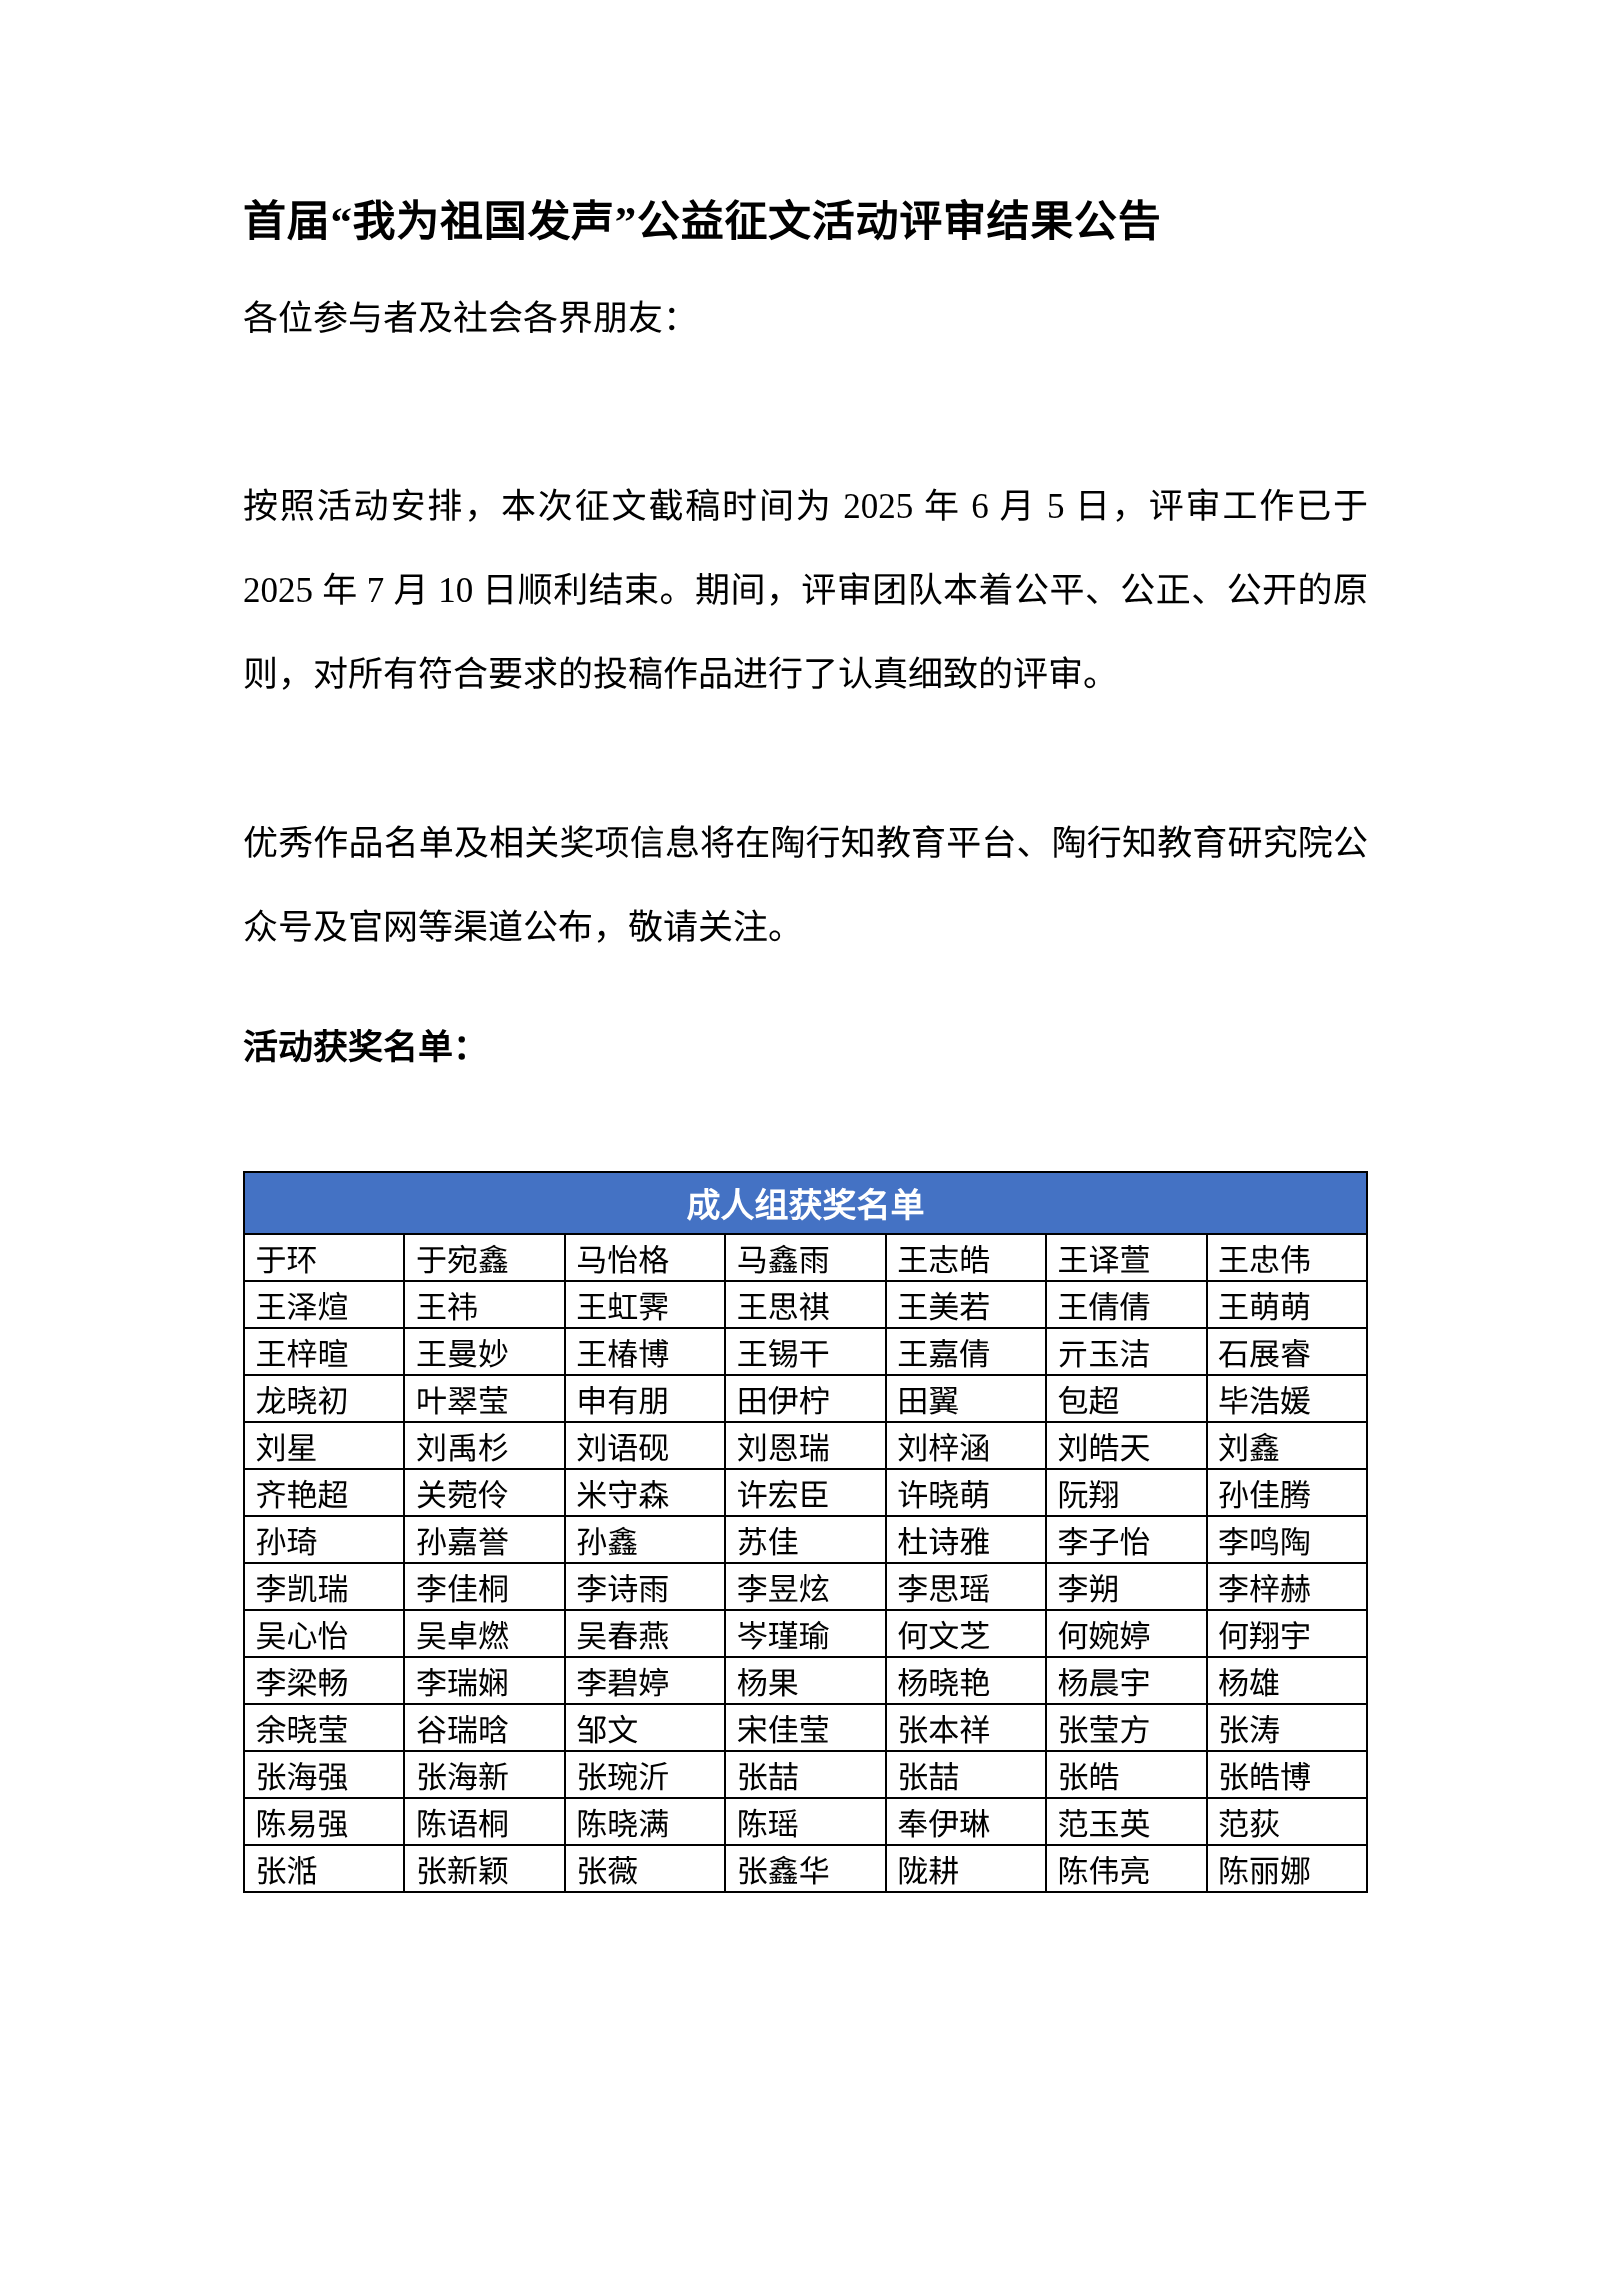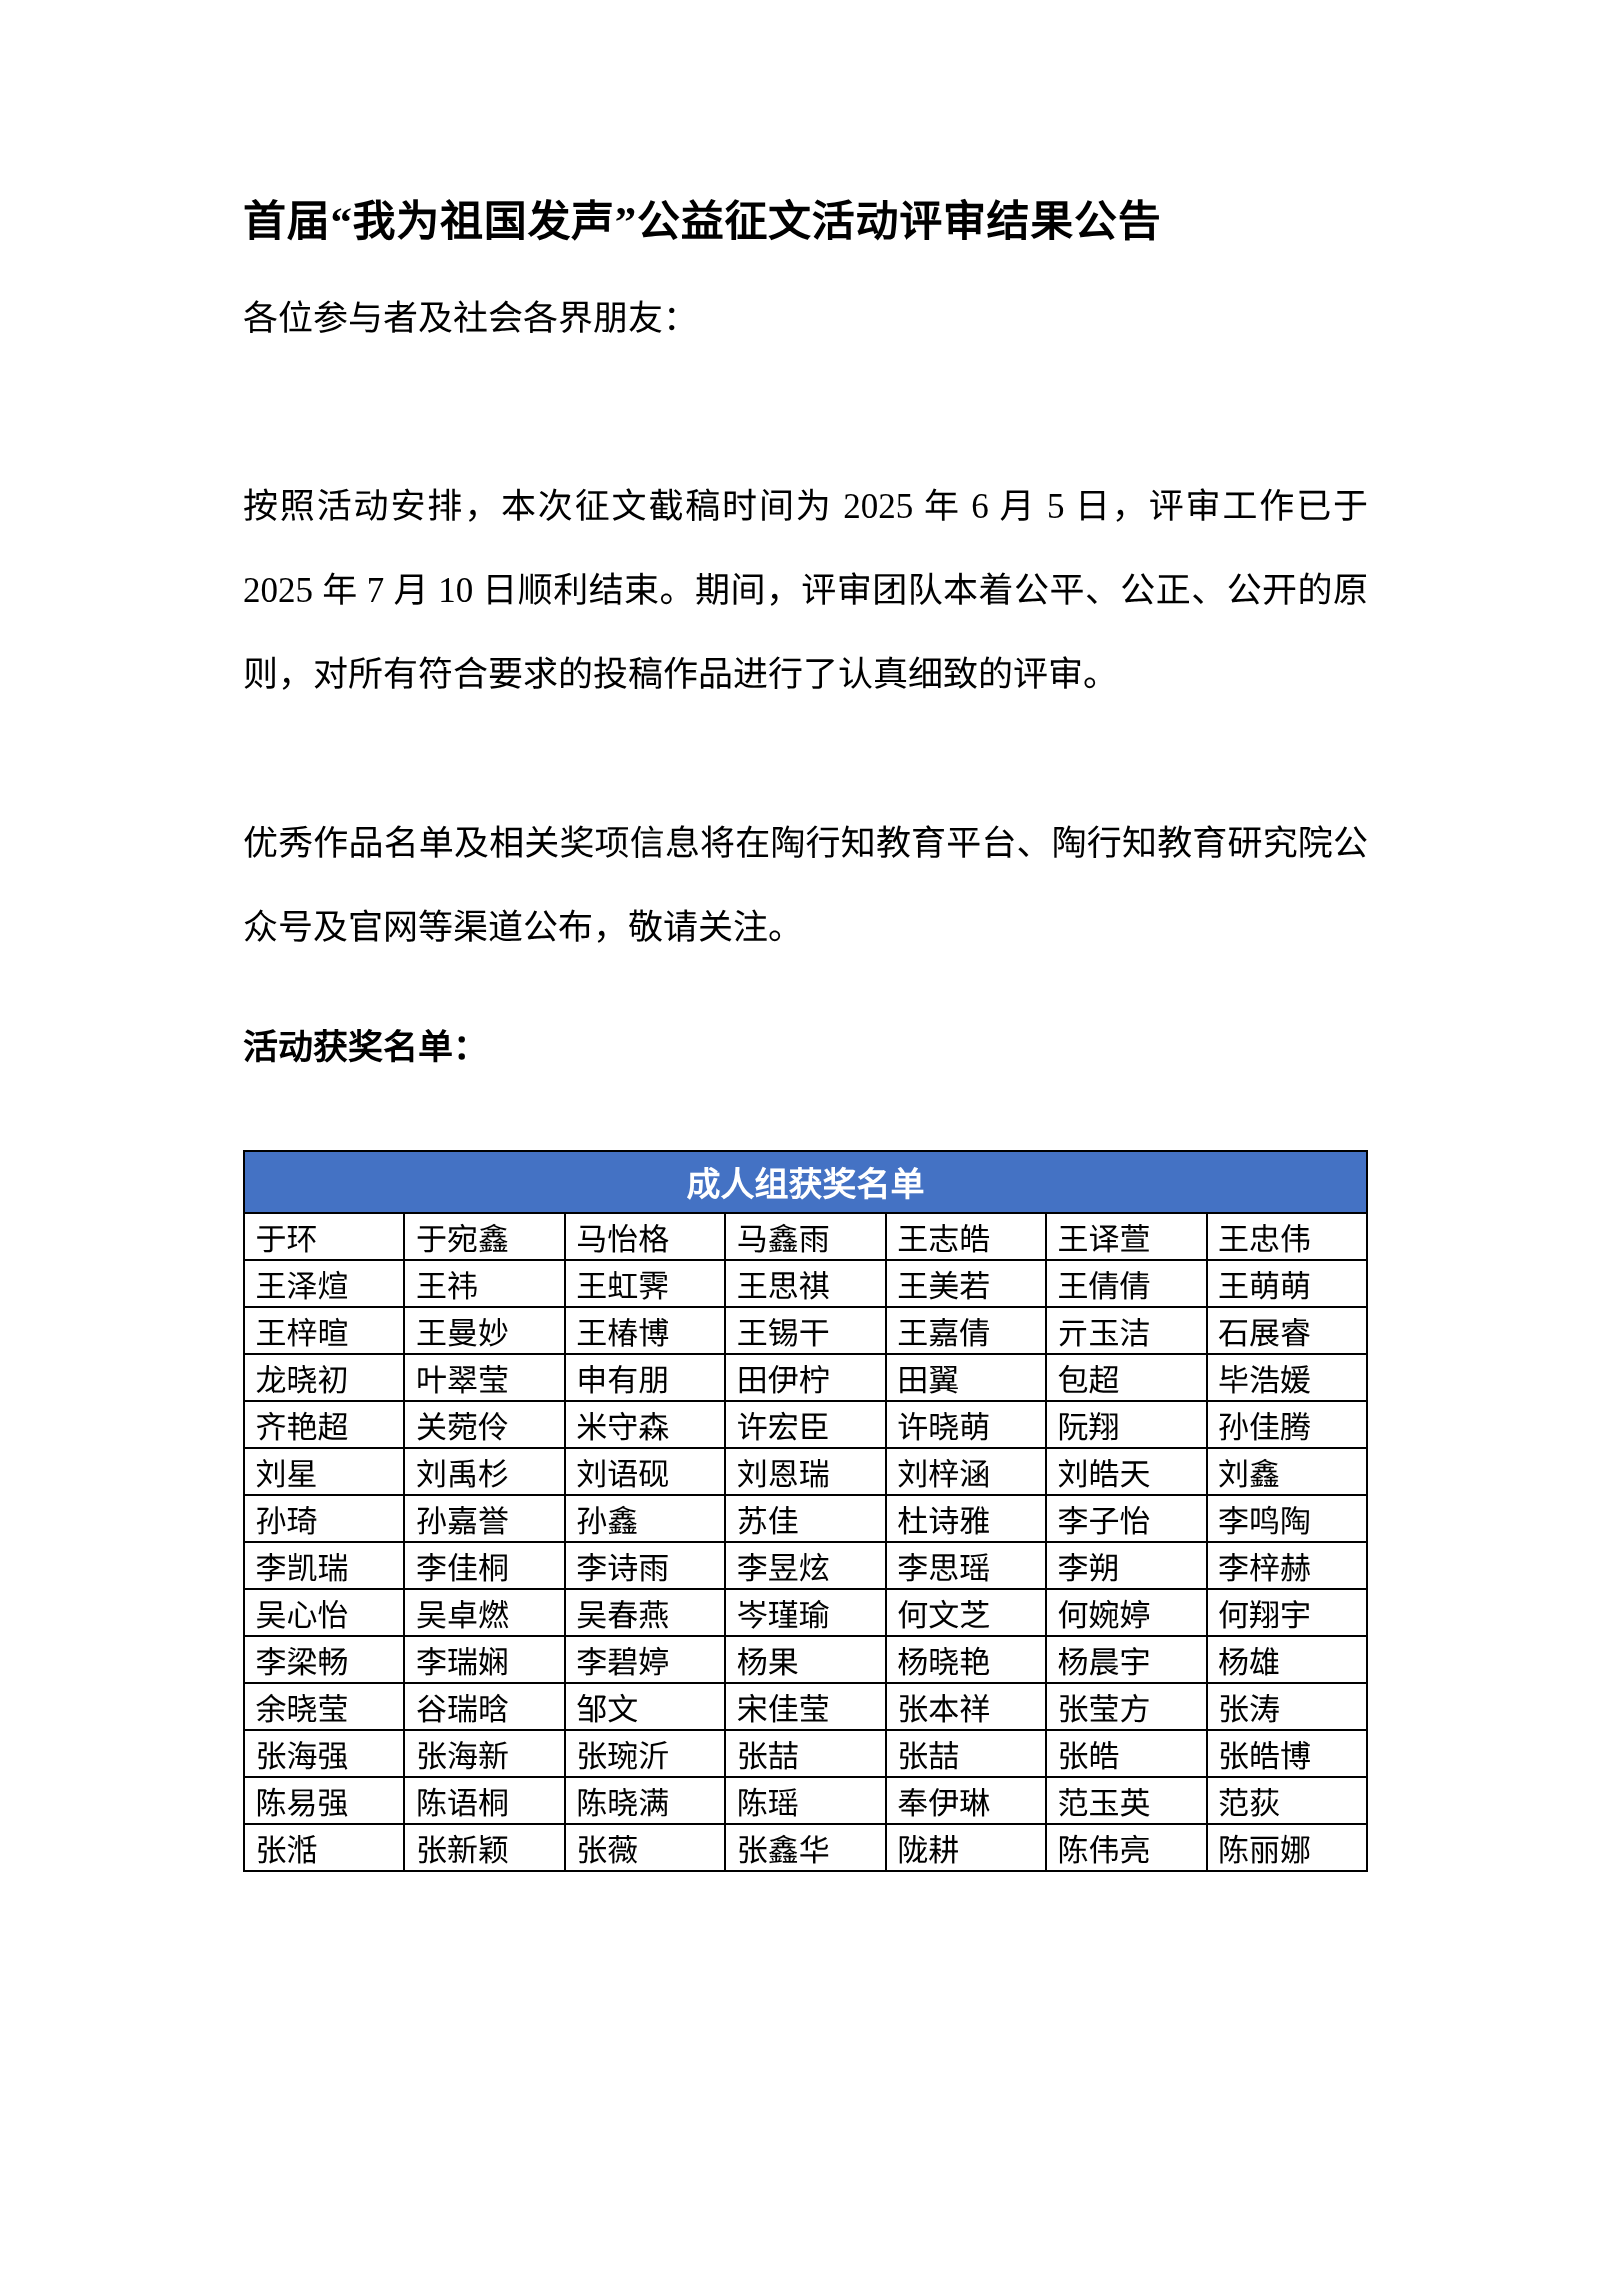--- a/index.html
+++ b/index.html
@@ -40,21 +40,21 @@
   .body-para.second {
     margin-top: 85px;
   }
   .list-heading {
     margin: 55px 0 0 0;
     font-size: 35px;
     font-weight: bold;
     line-height: 1.3;
   }
   table.awards {
-    margin-top: 79px;
+    margin-top: 100px;
     width: 100%;
     border-collapse: collapse;
     table-layout: fixed;
   }
   table.awards th {
     height: 58px;
     font-size: 34px;
     font-weight: bold;
     text-align: center;
     vertical-align: middle;
@@ -124,38 +124,38 @@
         <tr>
     <td>龙晓初</td>
     <td>叶翠莹</td>
     <td>申有朋</td>
     <td>田伊柠</td>
     <td>田翼</td>
     <td>包超</td>
     <td>毕浩媛</td>
   </tr>
         <tr>
+    <td>刘星</td>
+    <td>刘禹杉</td>
+    <td>刘语砚</td>
+    <td>刘恩瑞</td>
+    <td>刘梓涵</td>
+    <td>刘皓天</td>
+    <td>刘鑫</td>
+  </tr>
+        <tr>
     <td>齐艳超</td>
     <td>关菀伶</td>
     <td>米守森</td>
     <td>许宏臣</td>
     <td>许晓萌</td>
     <td>阮翔</td>
     <td>孙佳腾</td>
   </tr>
         <tr>
-    <td>刘星</td>
-    <td>刘禹杉</td>
-    <td>刘语砚</td>
-    <td>刘恩瑞</td>
-    <td>刘梓涵</td>
-    <td>刘皓天</td>
-    <td>刘鑫</td>
-  </tr>
-        <tr>
     <td>孙琦</td>
     <td>孙嘉誉</td>
     <td>孙鑫</td>
     <td>苏佳</td>
     <td>杜诗雅</td>
     <td>李子怡</td>
     <td>李鸣陶</td>
   </tr>
         <tr>
     <td>李凯瑞</td>

